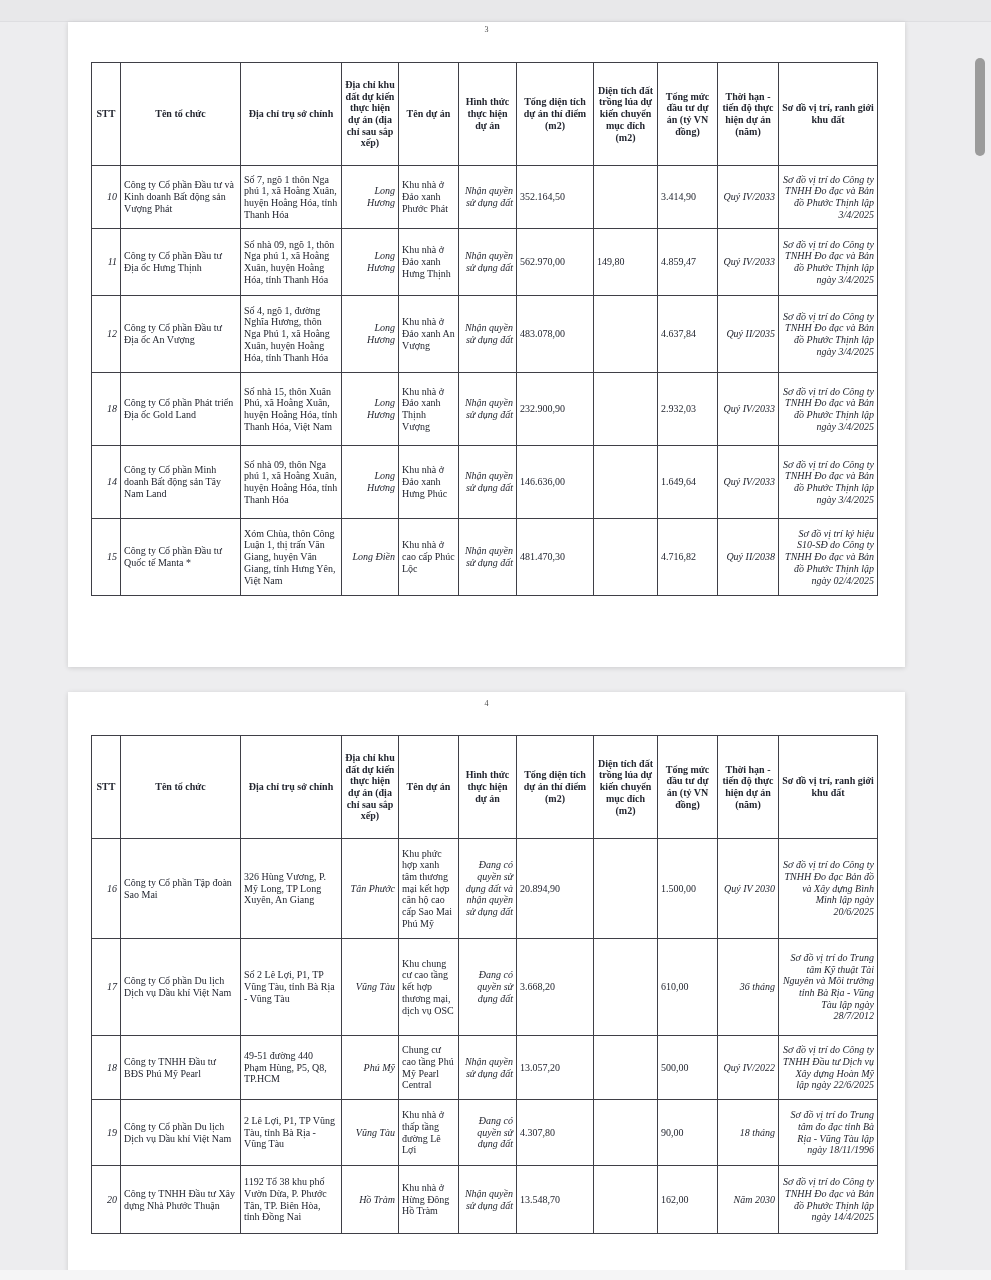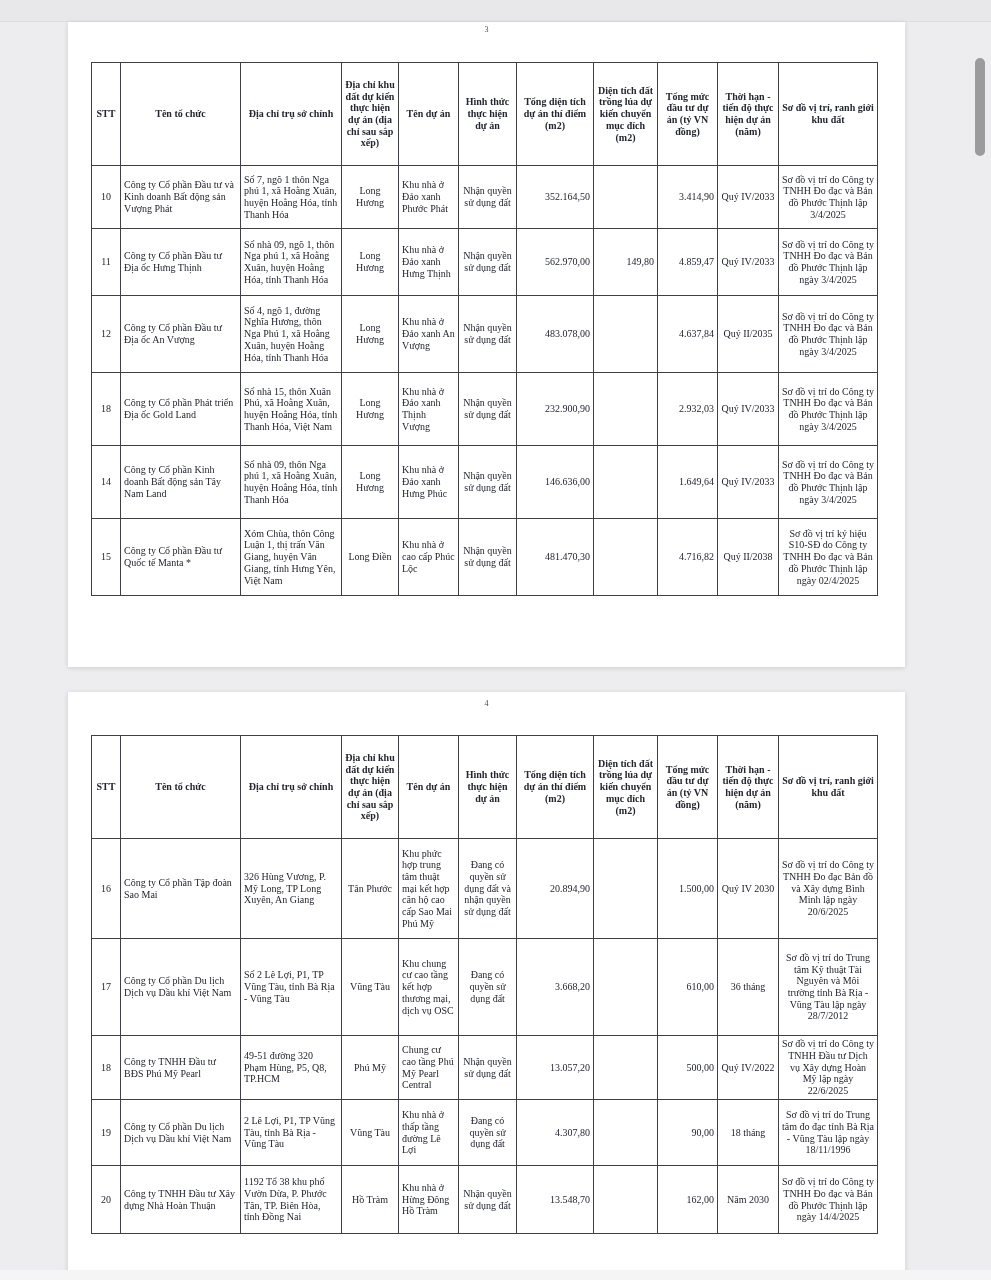--- a/index.html
+++ b/index.html
@@ -33,23 +33,23 @@
   table.doc-table th, table.doc-table td{
     border:1px solid #3f3f46;
     padding:2px 3px;
     vertical-align:middle;
     overflow:hidden;
     word-wrap:break-word;
   }
   table.doc-table th{
     font-weight:bold;text-align:center;padding:2px 2px;
   }
-  td.ca{text-align:center;}
+  td.ca{text-align:right;font-style:italic;}
   td.cl{text-align:left;}
-  td.cr{text-align:right;padding-right:5px;}
+  td.cr{text-align:left;padding-right:5px;}
   .scroll-thumb{
     position:absolute;right:6px;top:58px;width:10px;height:98px;
     background:#9b9b9b;border-radius:5px;
   }
 </style>
 </head>
 <body>
 
 <div class="topbar"></div>
 
@@ -130,21 +130,21 @@
       <td class="cl">Khu nhà ở Đảo xanh Thịnh Vượng</td>
       <td class="ca">Nhận quyền sử dụng đất</td>
       <td class="cr">232.900,90</td>
       <td class="cr"></td>
       <td class="cr">2.932,03</td>
       <td class="ca">Quý IV/2033</td>
       <td class="ca">Sơ đồ vị trí do Công ty TNHH Đo đạc và Bản đồ Phước Thịnh lập ngày 3/4/2025</td>
     </tr>
     <tr style="height:73px">
       <td class="ca">14</td>
-      <td class="cl">Công ty Cổ phần Kinh doanh Bất động sản Tây Nam Land</td>
+      <td class="cl">Công ty Cổ phần Minh doanh Bất động sản Tây Nam Land</td>
       <td class="cl">Số nhà 09, thôn Nga phú 1, xã Hoằng Xuân, huyện Hoằng Hóa, tỉnh Thanh Hóa</td>
       <td class="ca">Long Hương</td>
       <td class="cl">Khu nhà ở Đảo xanh Hưng Phúc</td>
       <td class="ca">Nhận quyền sử dụng đất</td>
       <td class="cr">146.636,00</td>
       <td class="cr"></td>
       <td class="cr">1.649,64</td>
       <td class="ca">Quý IV/2033</td>
       <td class="ca">Sơ đồ vị trí do Công ty TNHH Đo đạc và Bản đồ Phước Thịnh lập ngày 3/4/2025</td>
     </tr>
@@ -193,21 +193,21 @@
       <th>Diện tích đất trồng lúa dự kiến chuyển mục đích (m2)</th>
       <th>Tổng mức đầu tư dự án (tỷ VN đồng)</th>
       <th>Thời hạn - tiến độ thực hiện dự án (năm)</th>
       <th>Sơ đồ vị trí, ranh giới khu đất</th>
     </tr>
     <tr style="height:100px">
       <td class="ca">16</td>
       <td class="cl">Công ty Cổ phần Tập đoàn Sao Mai</td>
       <td class="cl">326 Hùng Vương, P. Mỹ Long, TP Long Xuyên, An Giang</td>
       <td class="ca">Tân Phước</td>
-      <td class="cl">Khu phức hợp trung tâm thuật mại kết hợp căn hộ cao cấp Sao Mai Phú Mỹ</td>
+      <td class="cl">Khu phức hợp xanh tâm thương mại kết hợp căn hộ cao cấp Sao Mai Phú Mỹ</td>
       <td class="ca">Đang có quyền sử dụng đất và nhận quyền sử dụng đất</td>
       <td class="cr">20.894,90</td>
       <td class="cr"></td>
       <td class="cr">1.500,00</td>
       <td class="ca">Quý IV 2030</td>
       <td class="ca">Sơ đồ vị trí do Công ty TNHH Đo đạc Bản đồ và Xây dựng Bình Minh lập ngày 20/6/2025</td>
     </tr>
     <tr style="height:97px">
       <td class="ca">17</td>
       <td class="cl">Công ty Cổ phần Du lịch Dịch vụ Dầu khí Việt Nam</td>
@@ -217,21 +217,21 @@
       <td class="ca">Đang có quyền sử dụng đất</td>
       <td class="cr">3.668,20</td>
       <td class="cr"></td>
       <td class="cr">610,00</td>
       <td class="ca">36 tháng</td>
       <td class="ca">Sơ đồ vị trí do Trung tâm Kỹ thuật Tài Nguyên và Môi trường tỉnh Bà Rịa - Vũng Tàu lập ngày 28/7/2012</td>
     </tr>
     <tr style="height:64px">
       <td class="ca">18</td>
       <td class="cl">Công ty TNHH Đầu tư BĐS Phú Mỹ Pearl</td>
-      <td class="cl">49-51 đường 320 Phạm Hùng, P5, Q8, TP.HCM</td>
+      <td class="cl">49-51 đường 440 Phạm Hùng, P5, Q8, TP.HCM</td>
       <td class="ca">Phú Mỹ</td>
       <td class="cl">Chung cư cao tầng Phú Mỹ Pearl Central</td>
       <td class="ca">Nhận quyền sử dụng đất</td>
       <td class="cr">13.057,20</td>
       <td class="cr"></td>
       <td class="cr">500,00</td>
       <td class="ca">Quý IV/2022</td>
       <td class="ca">Sơ đồ vị trí do Công ty TNHH Đầu tư Dịch vụ Xây dựng Hoàn Mỹ lập ngày 22/6/2025</td>
     </tr>
     <tr style="height:66px">
@@ -242,21 +242,21 @@
       <td class="cl">Khu nhà ở thấp tầng đường Lê Lợi</td>
       <td class="ca">Đang có quyền sử dụng đất</td>
       <td class="cr">4.307,80</td>
       <td class="cr"></td>
       <td class="cr">90,00</td>
       <td class="ca">18 tháng</td>
       <td class="ca">Sơ đồ vị trí do Trung tâm đo đạc tỉnh Bà Rịa - Vũng Tàu lập ngày 18/11/1996</td>
     </tr>
     <tr style="height:68px">
       <td class="ca">20</td>
-      <td class="cl">Công ty TNHH Đầu tư Xây dựng Nhà Hoàn Thuận</td>
+      <td class="cl">Công ty TNHH Đầu tư Xây dựng Nhà Phước Thuận</td>
       <td class="cl">1192 Tổ 38 khu phố Vườn Dừa, P. Phước Tân, TP. Biên Hòa, tỉnh Đồng Nai</td>
       <td class="ca">Hồ Tràm</td>
       <td class="cl">Khu nhà ở Hừng Đông Hồ Tràm</td>
       <td class="ca">Nhận quyền sử dụng đất</td>
       <td class="cr">13.548,70</td>
       <td class="cr"></td>
       <td class="cr">162,00</td>
       <td class="ca">Năm 2030</td>
       <td class="ca">Sơ đồ vị trí do Công ty TNHH Đo đạc và Bản đồ Phước Thịnh lập ngày 14/4/2025</td>
     </tr>

